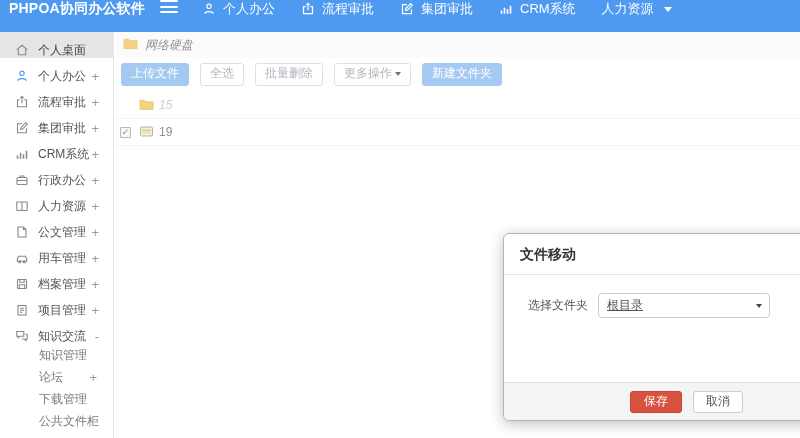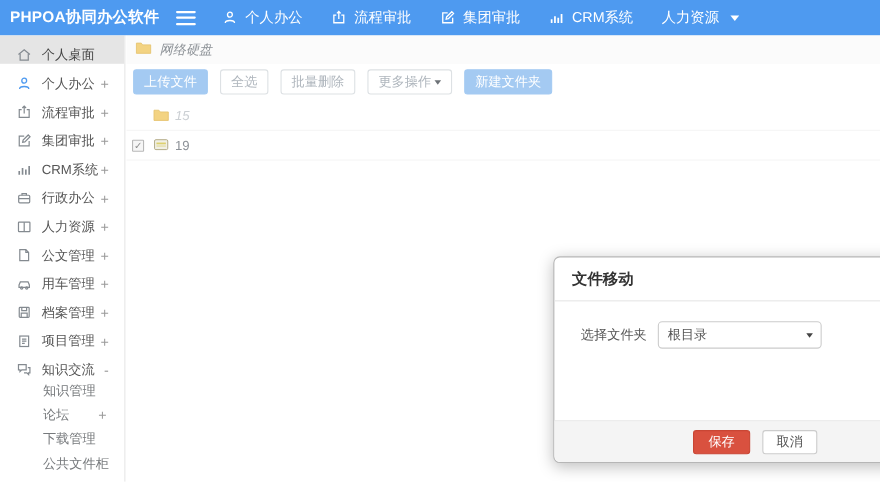--- a/index.html
+++ b/index.html
@@ -1,21 +1,21 @@
 <!DOCTYPE html>
 <html><head>
 <meta charset="utf-8">
 <style>
   * { margin:0; padding:0; box-sizing:border-box; }
   html,body { width:800px; height:438px; overflow:hidden; background:#fff;
               font-family:"Liberation Sans","DejaVu Sans",sans-serif; position:relative; }
 
   
   .topbar { position:absolute; top:0; left:0; right:0; height:32px; background:#4e9af0;
-            display:flex; align-items:center; color:#fff; z-index:5; }
+            display:flex; align-items:flex-start; color:#fff; z-index:5; }
   .logo { width:150px; padding-left:9px; font-size:14px; font-weight:bold; letter-spacing:.2px; white-space:nowrap; }
   .hamburger { width:18px; height:13px; margin-left:10px; display:flex; flex-direction:column;
                justify-content:space-between; cursor:pointer; }
   .hamburger i { display:block; height:2px; background:#fff; border-radius:1px; }
   .topnav { display:flex; align-items:center; margin-left:24px; }
   .topnav-item { display:flex; align-items:center; gap:7px; margin-right:26px; font-size:13px;
                  cursor:pointer; white-space:nowrap; }
   .topnav-item svg { display:block; }
   .caret-white { width:0; height:0; border-left:4.5px solid transparent; border-right:4.5px solid transparent;
                  border-top:5px solid #fff; margin-left:3px; }
@@ -33,21 +33,21 @@
   .suffix { margin-left:auto; color:#9a9a9a; font-size:13px; }
   .sub-item { height:22px; display:flex; align-items:center; padding:0 16px 0 39px;
               font-size:12px; color:#76797c; cursor:pointer; }
 
   
   .content { position:absolute; left:115px; top:32px; right:0; bottom:0; background:#fff; }
   .breadcrumb { height:26px; display:flex; align-items:center; gap:7px; padding-left:8px;
                 background:#fbfbfb; color:#8d9297; font-size:12px;font-style:italic; }
   .toolbar { padding:5px 0 6px 6px; display:flex; gap:11px; align-items:center; }
   .btn { height:23px; line-height:21px; font-size:12px; border-radius:3px; padding:0 9px;
-         cursor:pointer; white-space:nowrap; }
+         cursor:pointer; white-space:nowrap;font-family:Liberation Mono, monospace; }
   .btn-primary { background:#a4caf2; color:#fff; border:1px solid #a4caf2; }
   .btn-default { background:#fff; color:#afb6bd; border:1px solid #dde1e4; }
   .caret-sm { display:inline-block; width:0; height:0; border-left:3.5px solid transparent;
               border-right:3.5px solid transparent; border-top:4px solid #6d7277; margin-left:3px; vertical-align:middle; }
 
   .table-header { height:23px; line-height:23px; padding-left:22px; font-size:12px; color:#a6acb2;
                   border-top:1px solid #f3f3f3; border-bottom:1px solid #efefef; margin-top:2px; }
   .file-row { height:27px; display:flex; align-items:center; border-bottom:1px solid #f5f5f5;
               font-size:12px; }
   .check-col { width:19px; padding-left:5px; display:flex; align-items:center; }
@@ -59,23 +59,23 @@
   .fname.dark { color:#8d9298; }
 
   
   .modal { position:absolute; left:503px; top:233px; width:367px; height:188px; background:#fff;
            border:1px solid #b6b6b6; border-radius:6px; box-shadow:0 3px 14px rgba(0,0,0,.25); z-index:10; }
   .modal-header { padding:11px 16px 10px; border-bottom:1px solid #e5e5e5; }
   .modal-title { font-size:14px; font-weight:bold; color:#333; }
   .modal-body { padding:18px 16px; }
   .form-row { display:flex; align-items:center; }
   .form-label { font-size:12px; color:#555; margin-left:8px; white-space:nowrap; }
-  .select { position:relative; margin-left:10px; width:149px; height:25px; border:1px solid #ccc;
+  .select { position:relative; margin-left:10px; width:172px; height:25px; border:1px solid #ccc;
             border-radius:4px; background:#fff; font-size:12px; color:#555; line-height:23px;
-            padding:0 18px 0 8px; cursor:pointer; }
+            padding:0 18px 0 8px; cursor:pointer;text-decoration:underline; }
   .select .sel-caret { position:absolute; right:7px; top:10px; width:0; height:0;
             border-left:3.5px solid transparent; border-right:3.5px solid transparent;
             border-top:4.5px solid #444; }
   .modal-footer { position:absolute; left:0; right:0; bottom:0; height:38px; background:#f4f4f4;
             border-top:1px solid #e2e2e2; border-radius:0 0 6px 6px; display:flex; align-items:center;
             justify-content:center; gap:11px; }
   .btn-save { height:22px; padding:0 13px; background:#d9513f; border:1px solid #c94634; color:#fff;
             font-size:12px; border-radius:3px; cursor:pointer; }
   .btn-cancel { height:22px; padding:0 12px; background:#fff; border:1px solid #ccc; color:#555;
             font-size:12px; border-radius:3px; cursor:pointer; }

